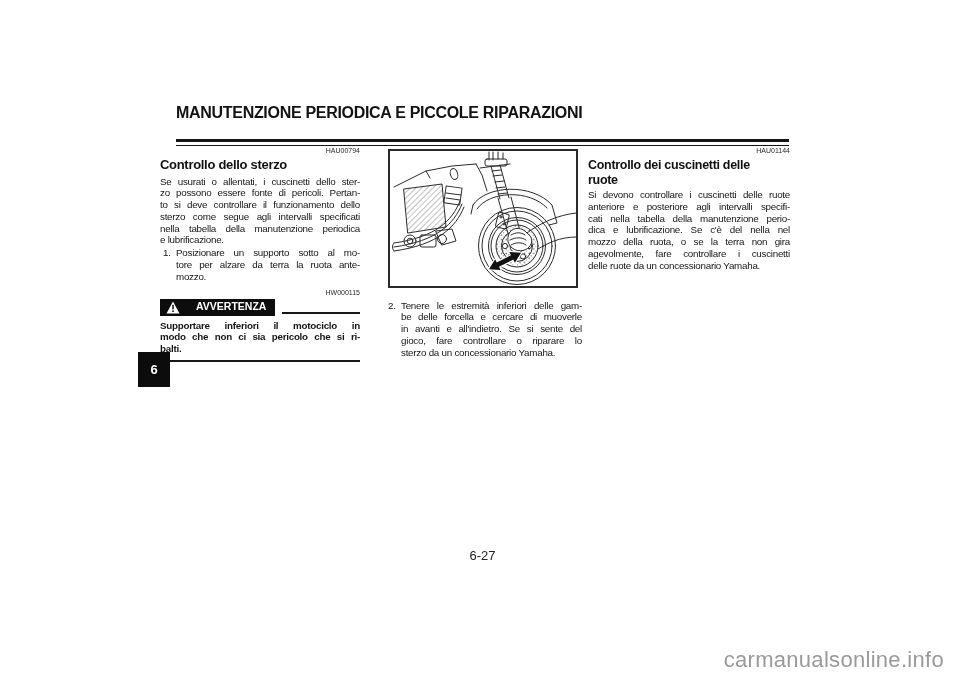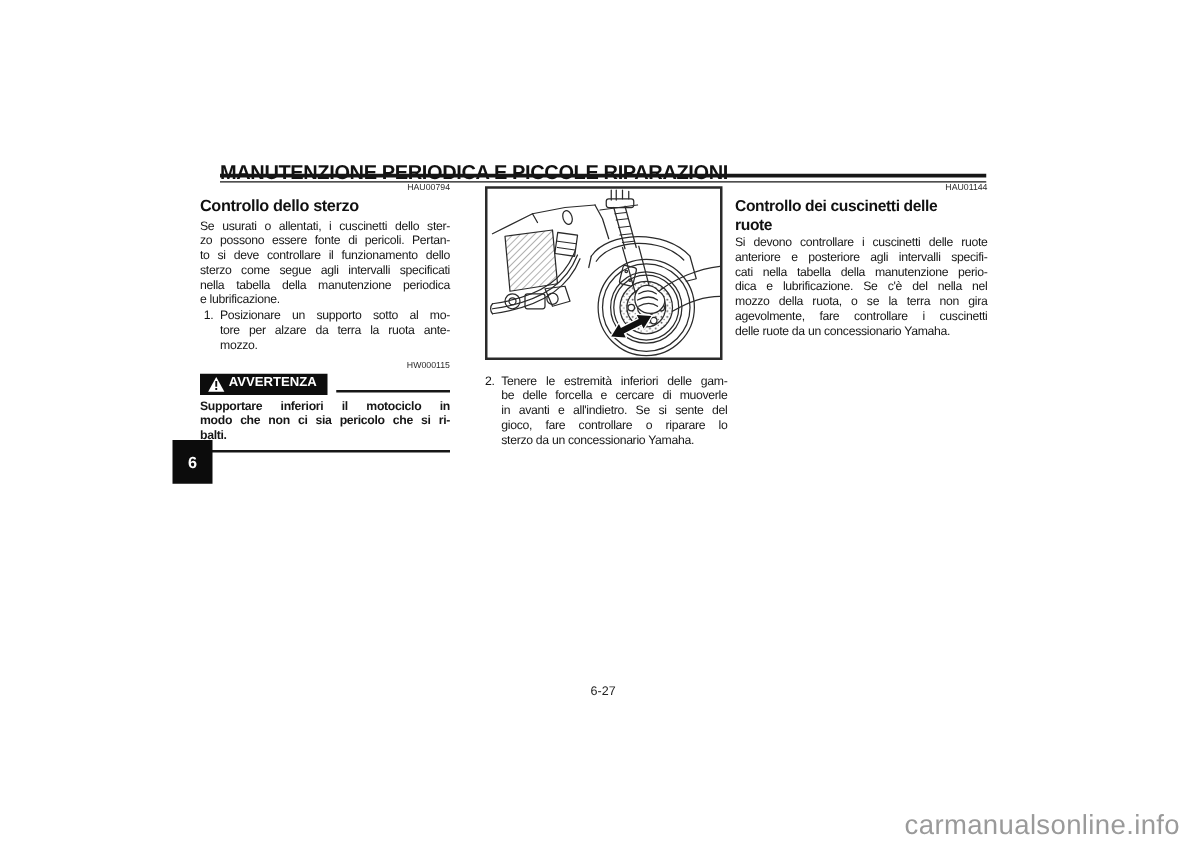--- a/index.html
+++ b/index.html
@@ -3,21 +3,21 @@
 <meta charset="utf-8">
 <style>
   html,body { margin:0; padding:0; background:#ffffff; }
   .page {
     position:relative; width:960px; height:678px; background:#ffffff;
     font-family:"Liberation Sans", sans-serif; color:#161616; overflow:hidden;
     -webkit-font-smoothing:antialiased;
   }
   
   .doc-title {
-    position:absolute; left:176px; top:130px; font-size:16px; font-weight:bold;
+    position:absolute; left:176px; top:104px; font-size:16px; font-weight:bold;
     letter-spacing:-0.3px; white-space:nowrap; color:#121212;
   }
   .title-rule {
     position:absolute; left:176px; top:139px; width:613px; height:7px;
     border-top:3px solid #161616; border-bottom:1px solid #161616; box-sizing:border-box;
   }
   
   .col { position:absolute; top:147px; font-size:9.8px; line-height:11.8px; letter-spacing:-0.25px; }
   .col-left  { left:160px; width:200px; }
   .col-right { left:588px; width:202px; }
@@ -27,40 +27,40 @@
   .just .ln { text-align:justify; text-align-last:justify; }
   .just .ln:last-child { text-align-last:left; }
   .body-text { margin-bottom:1px; }
   .list { position:relative; padding-left:16px; margin-top:0.5px; }
   .list .marker { position:absolute; left:3px; top:0; }
   
   .warning-code { margin-top:6px; margin-bottom:2px; }
   .warn-row { display:flex; margin:0 0 4px 0; }
   .warn-badge {
     background:#0d0d0d; color:#ffffff; font-weight:bold; font-size:10.5px;
-    letter-spacing:0; display:flex; align-items:center; gap:3px;
+    letter-spacing:0; display:flex; align-items:center; gap:16px;
     padding:0 9px 0 6px; height:17px; flex:0 0 auto;
   }
   .warn-badge svg { display:block; }
   .warn-rule { flex:1 1 auto; border-bottom:2px solid #161616; margin-left:7px; margin-bottom:2px; align-self:flex-end; }
   .warn-text { font-weight:bold; margin-bottom:5px; }
   .end-rule { border-top:2px solid #161616; height:0; }
   
   .figure {
     position:absolute; left:388px; top:149px; width:190px; height:139px;
     border:2px solid #2a2a2a; box-sizing:border-box; background:#fff;
   }
   .figure svg { display:block; width:100%; height:100%; }
   .item2 { position:absolute; left:385px; top:299px; width:197px; font-size:9.8px; line-height:11.8px; letter-spacing:-0.25px; }
   
   .chapter-tab {
     position:absolute; left:138px; top:352px; width:32px; height:35px; background:#0c0c0c;
     color:#fff; font-weight:bold; font-size:13px; display:flex; align-items:center; justify-content:center;
   }
-  .page-number { position:absolute; left:176px; top:548px; width:613px; text-align:center; font-size:10px; color:#222; }
+  .page-number { position:absolute; left:176px; top:548px; width:613px; text-align:center; font-size:13px; color:#222; }
   .watermark {
     position:absolute; right:16px; bottom:5px; font-size:22px; color:#9a9a9a;
     letter-spacing:0.3px; font-weight:400;
   }
 </style>
 </head>
 <body>
 
 <div class="page">
 

